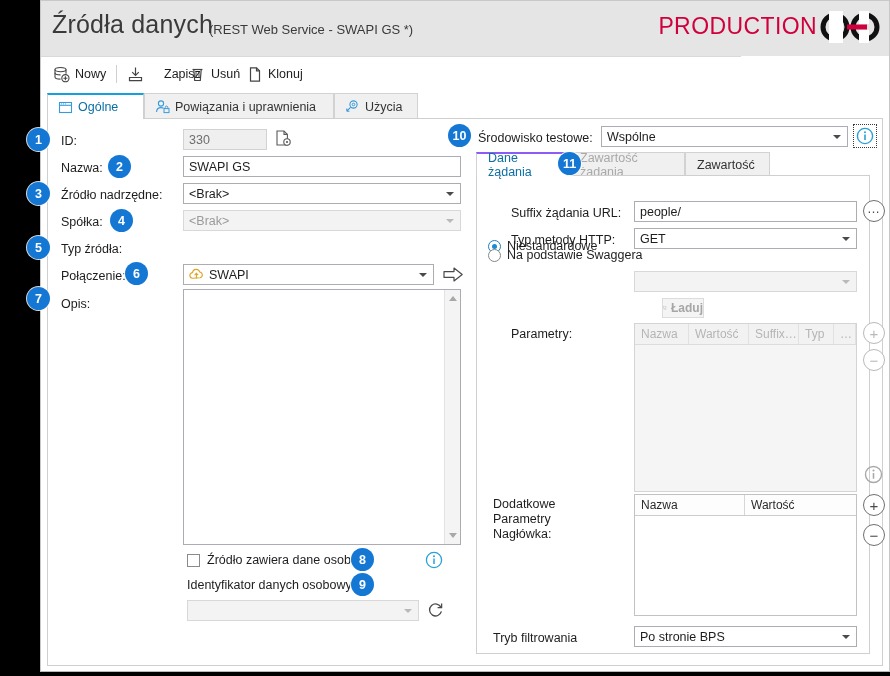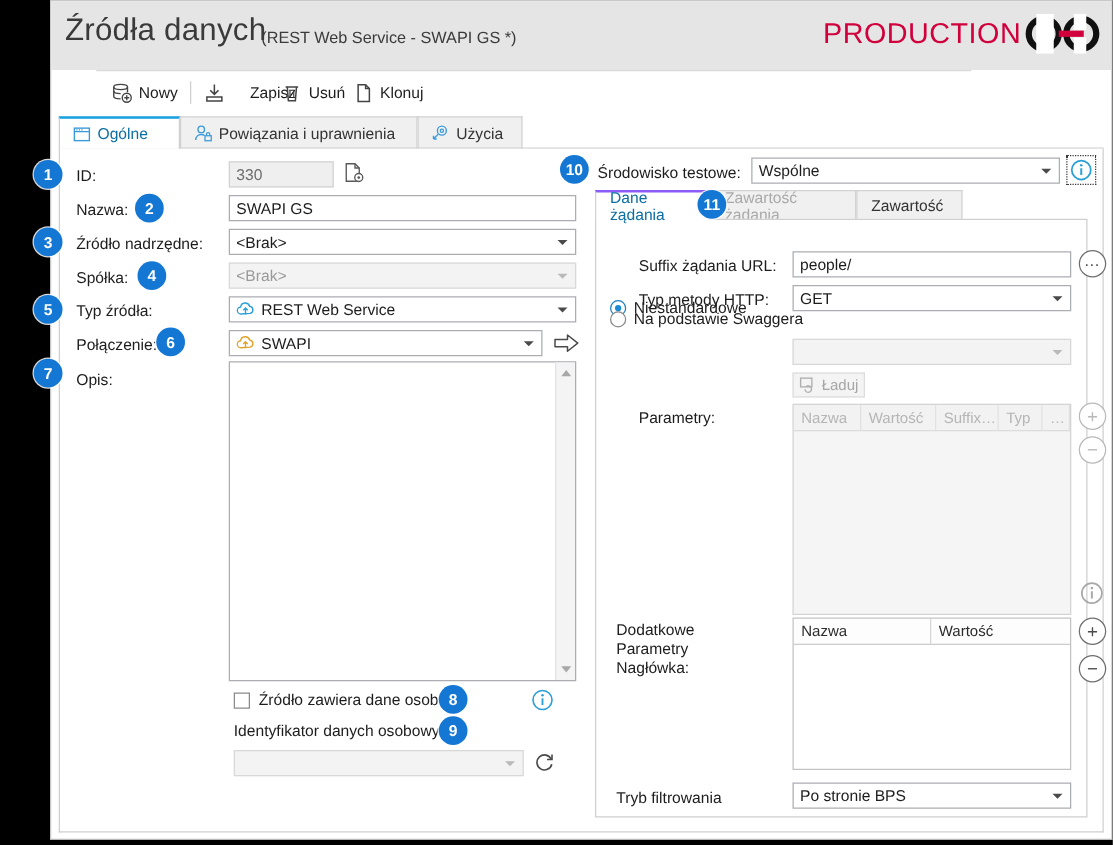--- a/index.html
+++ b/index.html
@@ -57,21 +57,20 @@
     position: absolute; right: 8px; top: 10px;
     width: 62px; height: 32px;
   }
 
   
   .toolbar {
     position: absolute; left: 0; top: 55px;
     width: 700px; height: 34px;
     border-top: 1px solid #d9d9d9;
     background: #ffffff;
-    margin-left: 36px;
   }
   .tb-item {
     position: absolute; top: 6px; height: 22px;
     display: flex; align-items: center; gap: 5px;
     font-size: 12.5px; color: #1d1d1d;
     cursor: default;
   }
   .tb-sep {
     position: absolute; top: 8px; width: 1px; height: 18px;
     background: #cfcfcf;
@@ -409,28 +408,20 @@
         <i class="arw"></i>
       </div>
 
       <div class="lbl" style="left:13px; top:96px;">Spółka:</div>
       <div class="combo dis" style="left:135px; top:91px; width:278px; height:21px;">
         <span>&lt;Brak&gt;</span>
         <i class="arw"></i>
       </div>
 
       <div class="lbl" style="left:13px; top:123px;">Typ źródła:</div>
-      <div class="combo" style="left:135px; top:118px; width:278px; height:21px;">
-        <svg class="cico" viewBox="0 0 15 15">
-          <path d="M3.8 11.2a2.8 2.8 0 0 1-.3-5.6 3.7 3.7 0 0 1 7.2-.6 2.9 2.9 0 0 1 .4 5.7z" fill="none" stroke="#2a9fd8" stroke-width="1.1"></path>
-          <path d="M7.4 11.6V6.4M5.6 8.2l1.8-1.8 1.8 1.8" fill="none" stroke="#2a9fd8" stroke-width="1.1"></path>
-        </svg>
-        <span>REST Web Service</span>
-        <i class="arw"></i>
-      </div>
 
       <div class="lbl" style="left:13px; top:150px;">Połączenie:</div>
       <div class="combo" style="left:135px; top:145px; width:251px; height:21px;">
         <svg class="cico" viewBox="0 0 15 15">
           <path d="M3.8 11.2a2.8 2.8 0 0 1-.3-5.6 3.7 3.7 0 0 1 7.2-.6 2.9 2.9 0 0 1 .4 5.7z" fill="none" stroke="#e0a32b" stroke-width="1.1"></path>
           <path d="M7.4 11.6V6.4M5.6 8.2l1.8-1.8 1.8 1.8" fill="none" stroke="#e0a32b" stroke-width="1.1"></path>
         </svg>
         <span>SWAPI</span>
         <i class="arw"></i>
       </div>
@@ -510,21 +501,21 @@
       <div class="radio" style="left:440px; top:129px;">
         <i class="dot"></i>
         <span>Na podstawie Swaggera</span>
       </div>
 
       <div class="combo dis" style="left:586px; top:152px; width:223px; height:21px;">
         <span></span>
         <i class="arw"></i>
       </div>
 
-      <div class="btn dis" style="left:586px; top:179px; width:58px; height:20px;">
+      <div class="btn dis" style="left:614px; top:179px; width:42px; height:20px;font-weight:bold;">
         <svg style="width:14px;height:14px;" viewBox="0 0 14 14">
           <rect x="1.5" y="1.5" width="9" height="7" fill="none" stroke="#b0b0b0" stroke-width="1.1"></rect>
           <path d="M5 10.4a2.6 2.6 0 1 0 1-2.2" fill="none" stroke="#b0b0b0" stroke-width="1.1"></path>
         </svg>
         <span>Ładuj</span>
       </div>
 
       <div class="lbl" style="left:463px; top:208px;">Parametry:</div>
       <div class="grid dis" style="left:586px; top:204px; width:223px; height:169px;">
         <div class="ghead">

